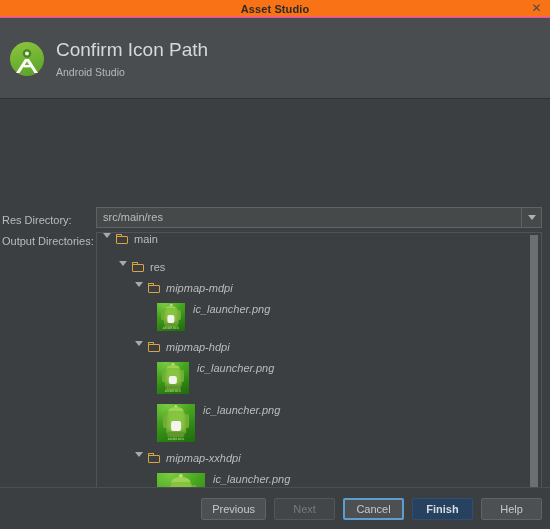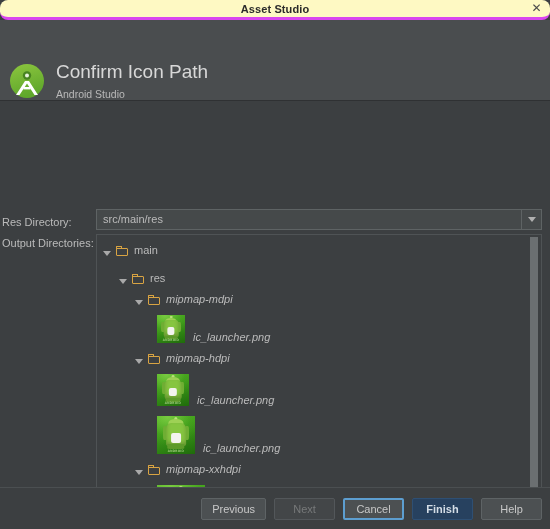--- a/index.html
+++ b/index.html
@@ -14,26 +14,25 @@
     font-family: "Liberation Sans", sans-serif;
     font-size: 11px;
     color: #bbbbbb;
     -webkit-font-smoothing: antialiased;
   }
 
   
   .titlebar {
     position: relative;
     height: 17px;
-    background: #fef9c3;
-    border-bottom: 3px solid #d946ef;
+    background: #f97316;
+    border-bottom: 1px solid #d946ef;
     display: flex;
     align-items: center;
     justify-content: center;
-    border-radius: 8px;
   }
   .titlebar-title {
     font-size: 11px;
     font-weight: bold;
     color: #2b2b2b;
     letter-spacing: .1px;
   }
   .titlebar-close {
     position: absolute;
     right: 6px;
@@ -47,21 +46,21 @@
     cursor: pointer;
   }
 
   
   .dlg-header {
     position: relative;
     height: 81px;
     background: #4a4d4f;
     border-bottom: 1px solid #2f3133;
     display: flex;
-    align-items: flex-end;
+    align-items: center;
     padding-left: 8px;
     box-sizing: border-box;
   }
   .as-logo {
     width: 38px;
     height: 38px;
     flex: 0 0 38px;
     position: relative;
     margin-right: 10px;
     margin-top: 2px;
@@ -155,21 +154,21 @@
   }
   .tree-scroll {
     position: absolute;
     left: 0; top: 0;
     width: 430px;
     height: 100%;
   }
   .tree-row {
     position: relative;
     display: flex;
-    align-items: flex-end;
+    align-items: flex-start;
     height: 21px;
     white-space: nowrap;
   }
 
   .twisty {
     width: 0; height: 0;
     border-left: 4.5px solid transparent;
     border-right: 4.5px solid transparent;
     border-top: 5px solid #a9a9a9;
     margin-right: 5px;

